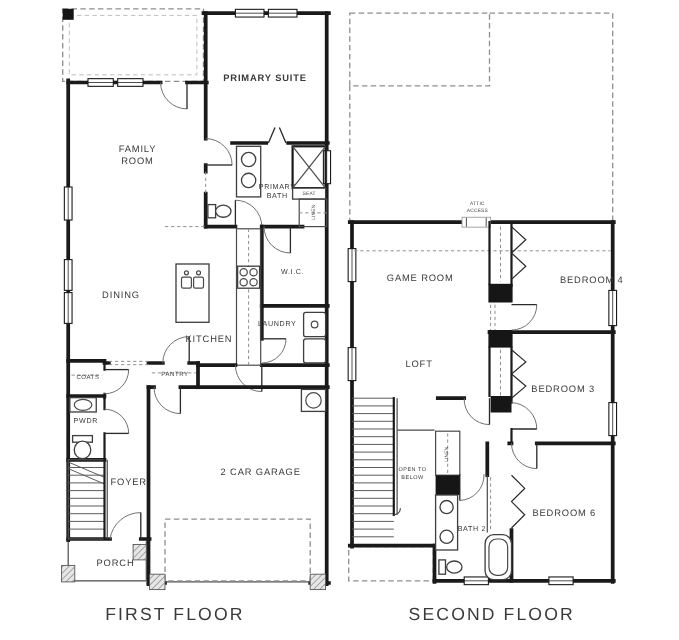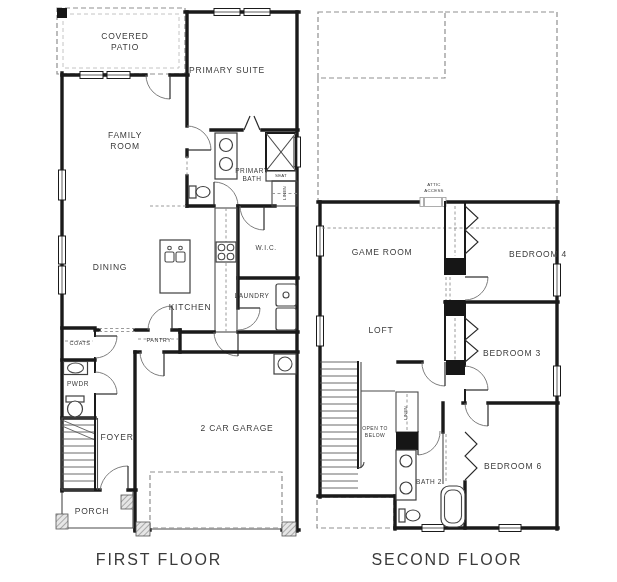--- a/index.html
+++ b/index.html
@@ -377,36 +377,35 @@
       <path class="tread" d="M320,362 H358 M320,369 H358 M320,376 H358 M320,383 H358 M320,390 H358 M320,397 H358 M320,404 H358 M320,411 H358 M320,418 H358 M320,425 H358 M320,432 H358 M320,439 H358 M320,446 H358 M320,453 H358 M320,460 H358 M320,467 H358 M320,474 H358 M320,481 H358 M320,488 H358"></path>
       <path class="w2" d="M358,362 V468"></path>
       <line x1="361" y1="362" x2="361" y2="468" class="thin"></line>
       <path class="thin" d="M358,468 A6,6 0 0 0 364,462"></path>
     </g>
 
     <path class="thin" d="M361,391 H395"></path>
   </g>
 </svg>
 
-<div class="lbl f-room" style="left:125px;top:42px;width:72px;">COVERED PATIO</div>
-<div class="lbl f-room nowrap" style="left:227px;top:71px;">PRIMARY SUITE</div>
+<div class="lbl f-room nowrap" style="left:241px;top:71px;font-weight:bold;">PRIMARY SUITE</div>
 <div class="lbl f-room" style="left:125px;top:141px;width:50px;">FAMILY ROOM</div>
 <div class="lbl f-mid" style="left:252px;top:175px;width:40px;">PRIMARY BATH</div>
 <div class="lbl f-tiny nowrap" style="left:281px;top:176px;">SEAT</div>
 <div class="lbl f-tiny rot" style="left:284.5px;top:193px;">LINEN</div>
 <div class="lbl f-mid nowrap" style="left:266px;top:248px;">W.I.C.</div>
 <div class="lbl f-room nowrap" style="left:110px;top:268px;">DINING</div>
 <div class="lbl f-room nowrap" style="left:190px;top:308px;">KITCHEN</div>
 <div class="lbl f-mid nowrap" style="left:252px;top:296px;">LAUNDRY</div>
 <div class="lbl f-sm nowrap" style="left:80px;top:344px;">COATS</div>
 <div class="lbl f-sm nowrap" style="left:159px;top:341px;">PANTRY</div>
 <div class="lbl f-mid nowrap" style="left:78px;top:384px;">PWDR</div>
 <div class="lbl f-room nowrap" style="left:117px;top:438px;">FOYER</div>
 <div class="lbl f-room nowrap" style="left:217px;top:429px;margin-left:20px;">2 CAR GARAGE</div>
-<div class="lbl f-room nowrap" style="left:86px;top:512px;padding-left:12px;">PORCH</div>
+<div class="lbl f-room nowrap" style="left:99px;top:512px;padding-left:12px;">PORCH</div>
 <div class="lbl caption nowrap" style="left:159px;top:560px;">FIRST FLOOR</div>
 
 <div class="lbl f-tiny" style="left:434px;top:188px;width:26px;">ATTIC ACCESS</div>
 <div class="lbl f-room nowrap" style="left:382px;top:253px;text-align:center;">GAME ROOM</div>
 <div class="lbl f-room nowrap" style="left:512px;top:255px;margin-left:26px;">BEDROOM 4</div>
 <div class="lbl f-room nowrap" style="left:381px;top:331px;">LOFT</div>
 <div class="lbl f-room nowrap" style="left:512px;top:354px;">BEDROOM 3</div>
 <div class="lbl f-open" style="left:375px;top:431px;width:26px;">OPEN TO BELOW</div>
 <div class="lbl f-tiny rot" style="left:406px;top:413px;">LINEN</div>
 <div class="lbl f-mid" style="left:429px;top:482px;width:28px;">BATH 2</div>

